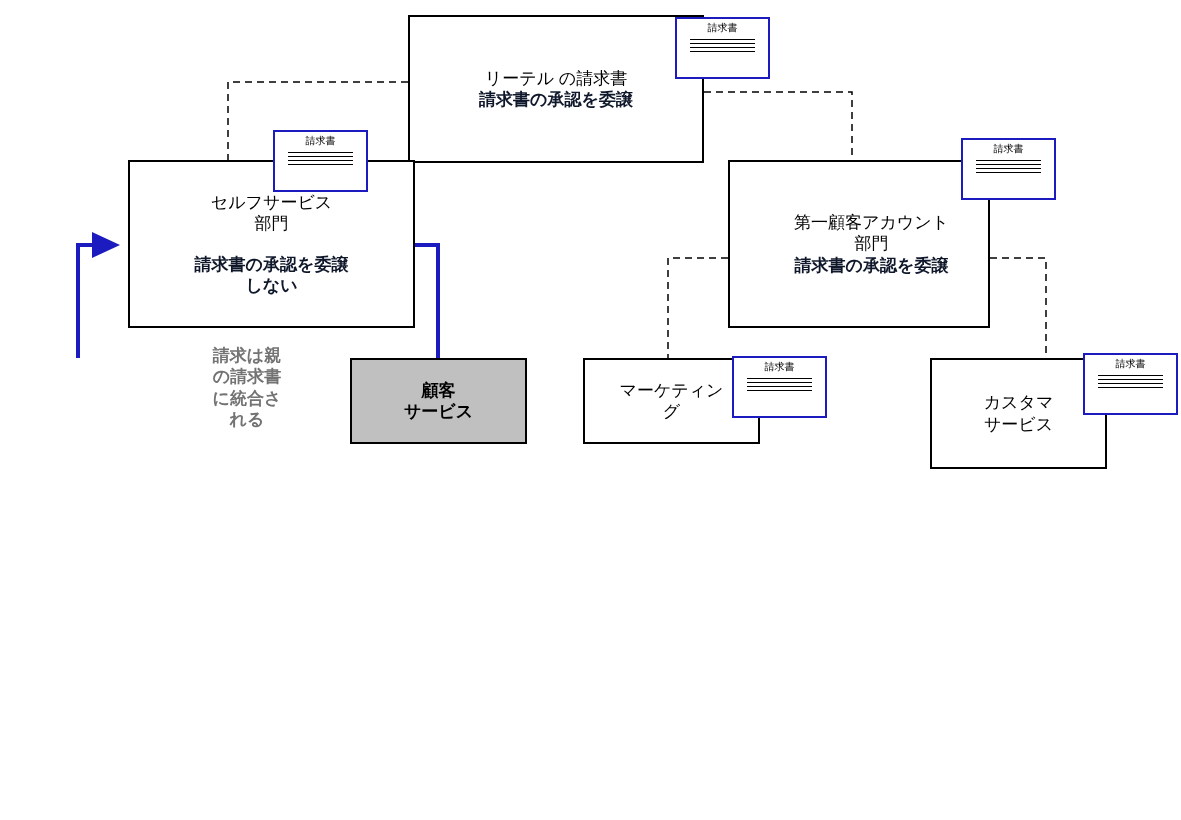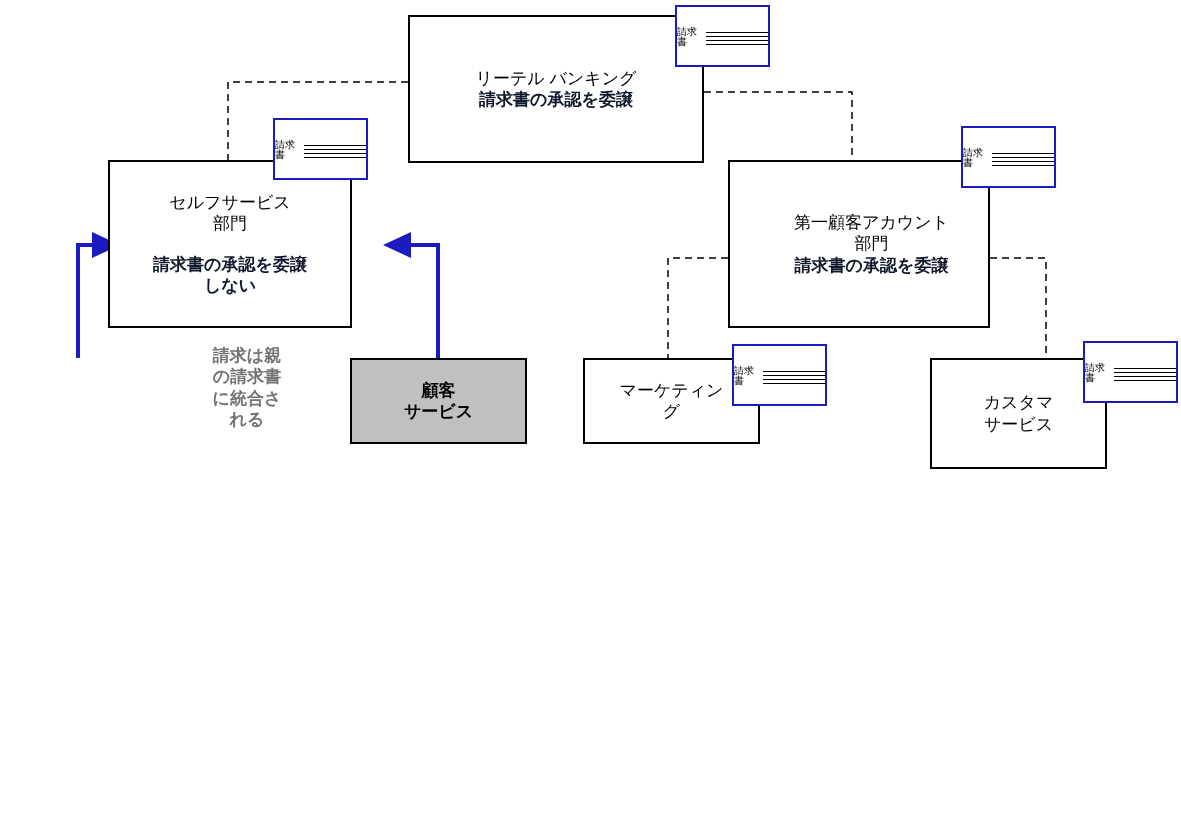--- a/index.html
+++ b/index.html
@@ -56,23 +56,24 @@
     text-align: center;
     line-height: 1.25;
   }
   
   .doc {
     position: absolute;
     box-sizing: border-box;
     border: 2px solid #1b1bbf;
     background: #ffffff;
     display: flex;
-    flex-direction: row;
+    flex-direction: column;
     align-items: center;
     padding-top: 4px;
+    margin-top: 12px;
   }
   .doc .doc-title {
     font-size: 10px;
     color: #000000;
     line-height: 1;
     margin-bottom: 3px;
   }
   .doc .lines {
     width: 72%;
   }
@@ -98,25 +99,25 @@
     <polyline points="990,258 1046,258 1046,358" fill="none" stroke="#000000" stroke-width="1.5" stroke-dasharray="7,5"></polyline>
 
     <polyline points="78,358 78,245 98,245" fill="none" stroke="#1b1bbf" stroke-width="4"></polyline>
     <polygon points="120,245 92,232 92,258" fill="#1b1bbf"></polygon>
 
     <polyline points="438,358 438,245 405,245" fill="none" stroke="#1b1bbf" stroke-width="4"></polyline>
     <polygon points="383,245 411,232 411,258" fill="#1b1bbf"></polygon>
   </svg>
 
   <div class="node" style="left:408px; top:15px; width:296px; height:148px;">
-    <div class="title" style="white-space:pre-line;">リーテル バンキング</div>
+    <div class="title" style="white-space:pre-line;">リーテル の請求書</div>
     <div class="sub" style="white-space:pre-line;">請求書の承認を委譲</div>
   </div>
 
-  <div class="node" style="left:108px; top:160px; width:244px; height:168px;gap:20px;">
+  <div class="node" style="left:128px; top:160px; width:287px; height:168px;gap:20px;">
     <div class="title" style="white-space:pre-line;">セルフサービス
 部門</div>
     <div class="sub" style="white-space:pre-line;">請求書の承認を委譲
 しない</div>
   </div>
 
   <div class="node" style="left:728px; top:160px; width:262px; height:168px;padding-left:25px;">
     <div class="title" style="white-space:pre-line;">第一顧客アカウント
 部門</div>
     <div class="sub" style="white-space:pre-line;">請求書の承認を委譲</div>

